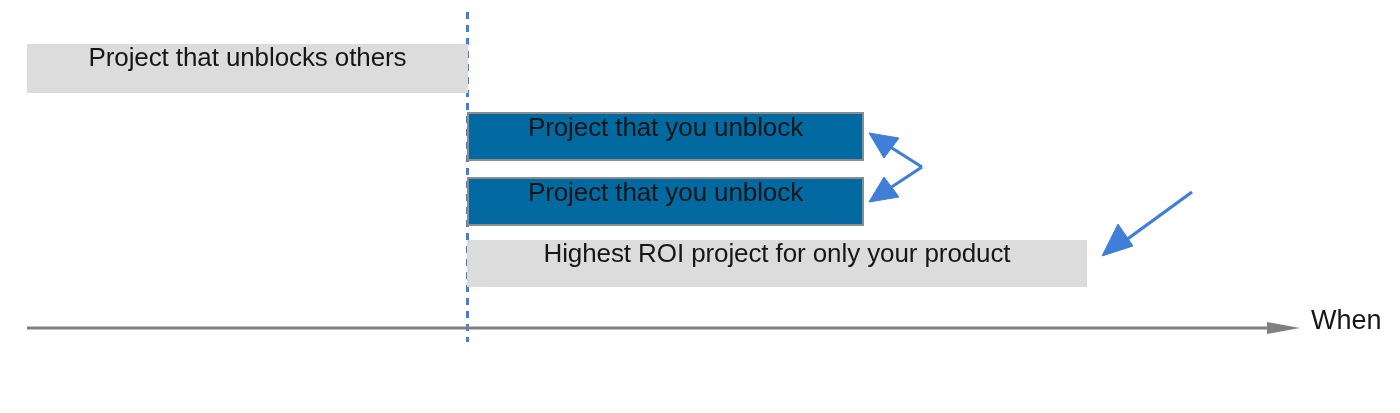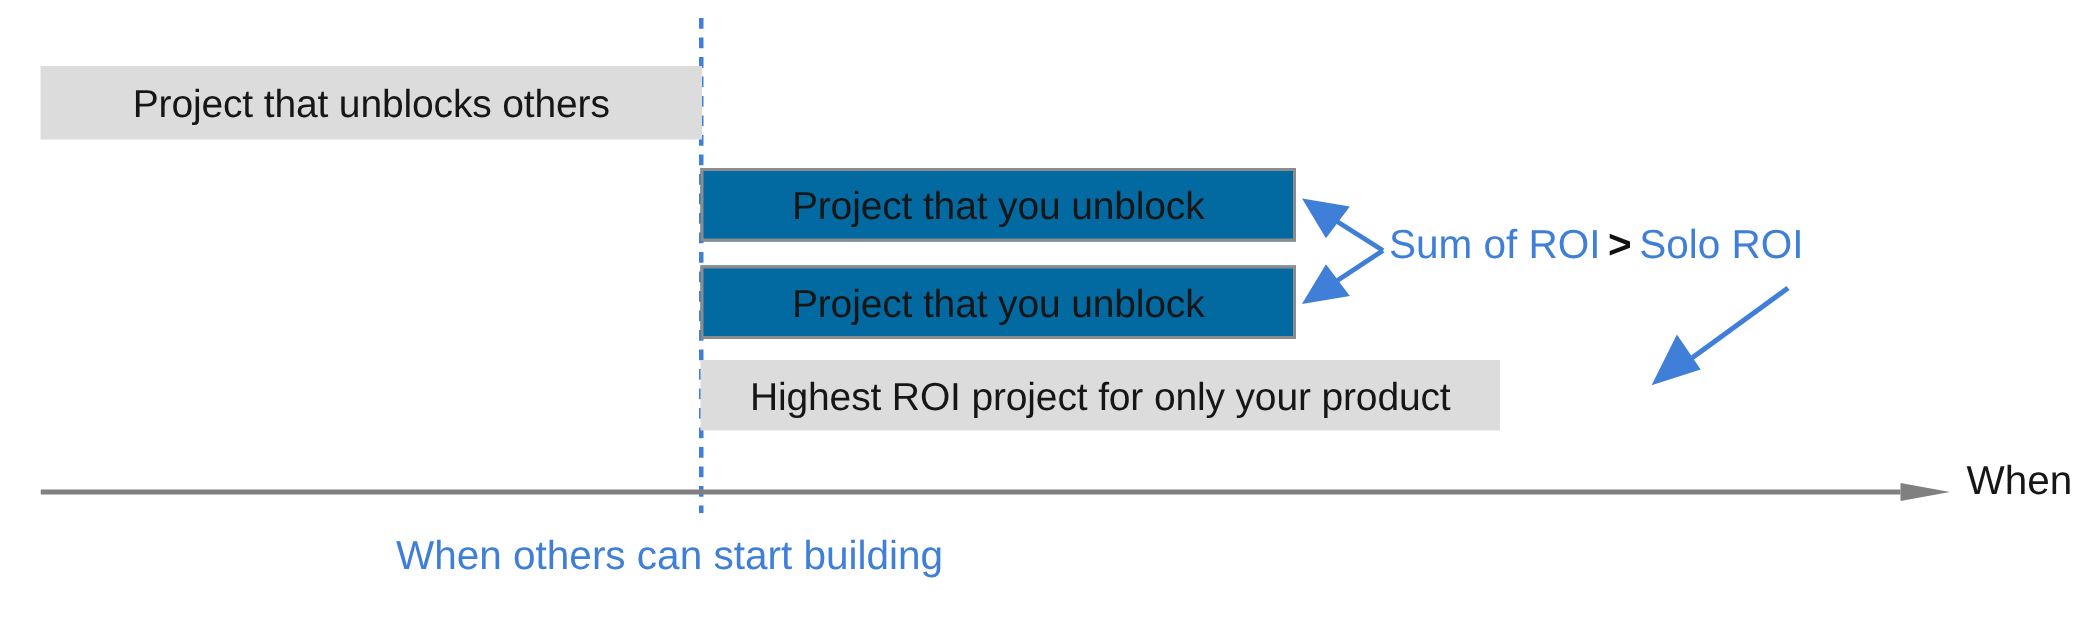--- a/index.html
+++ b/index.html
@@ -16,21 +16,21 @@
     height: 413px;
     background: #ffffff;
     overflow: hidden;
   }
 
   
   .bar {
     position: absolute;
     box-sizing: border-box;
     display: flex;
-    align-items: center;
+    align-items: flex-start;
     justify-content: center;
     font-size: 26px;
     line-height: 1;
     color: #161616;
     letter-spacing: -0.1px;
     white-space: nowrap;
   }
   .bar.filled {
     background: #dcdcdc;
     border: none;
@@ -55,21 +55,21 @@
   }
   .bar-you-unblock-2 {
     left: 467px;
     top: 177px;
     width: 397px;
     height: 49px;
   }
   .bar-highest-roi {
     left: 467px;
     top: 240px;
-    width: 533px;
+    width: 620px;
     height: 47px;
   }
 
   
   .divider {
     position: absolute;
     left: 466px;
     top: 12px;
     width: 3px;
     height: 330px;
@@ -162,25 +162,21 @@
 
   <div class="axis">
     <svg width="1273" height="12" viewBox="0 0 1273 12">
       <line x1="0" y1="6" x2="1240" y2="6" stroke="#808080" stroke-width="3.2"></line>
       <polygon points="1240,0 1273,6 1240,12" fill="#808080"></polygon>
     </svg>
   </div>
 
   <div class="time-label">When</div>
 
-  <div class="caption-start">When others can start building</div>
 
-  <div class="roi-note">
-    <span>Sum of ROI</span><span class="gt">&gt;</span><span>Solo ROI</span>
-  </div>
 
   <svg class="arrow-layer" viewBox="0 0 1400 413">
 
     <g fill="#3f7fd8" stroke="#3f7fd8">
       <path d="M922,167 L884,143" stroke-width="3.2" fill="none"></path>
       <path d="M869,133 L899,138 L884,158 Z"></path>
       <path d="M922,167 L884,192" stroke-width="3.2" fill="none"></path>
       <path d="M869,202 L884,177 L899,197 Z"></path>
     </g>
 

